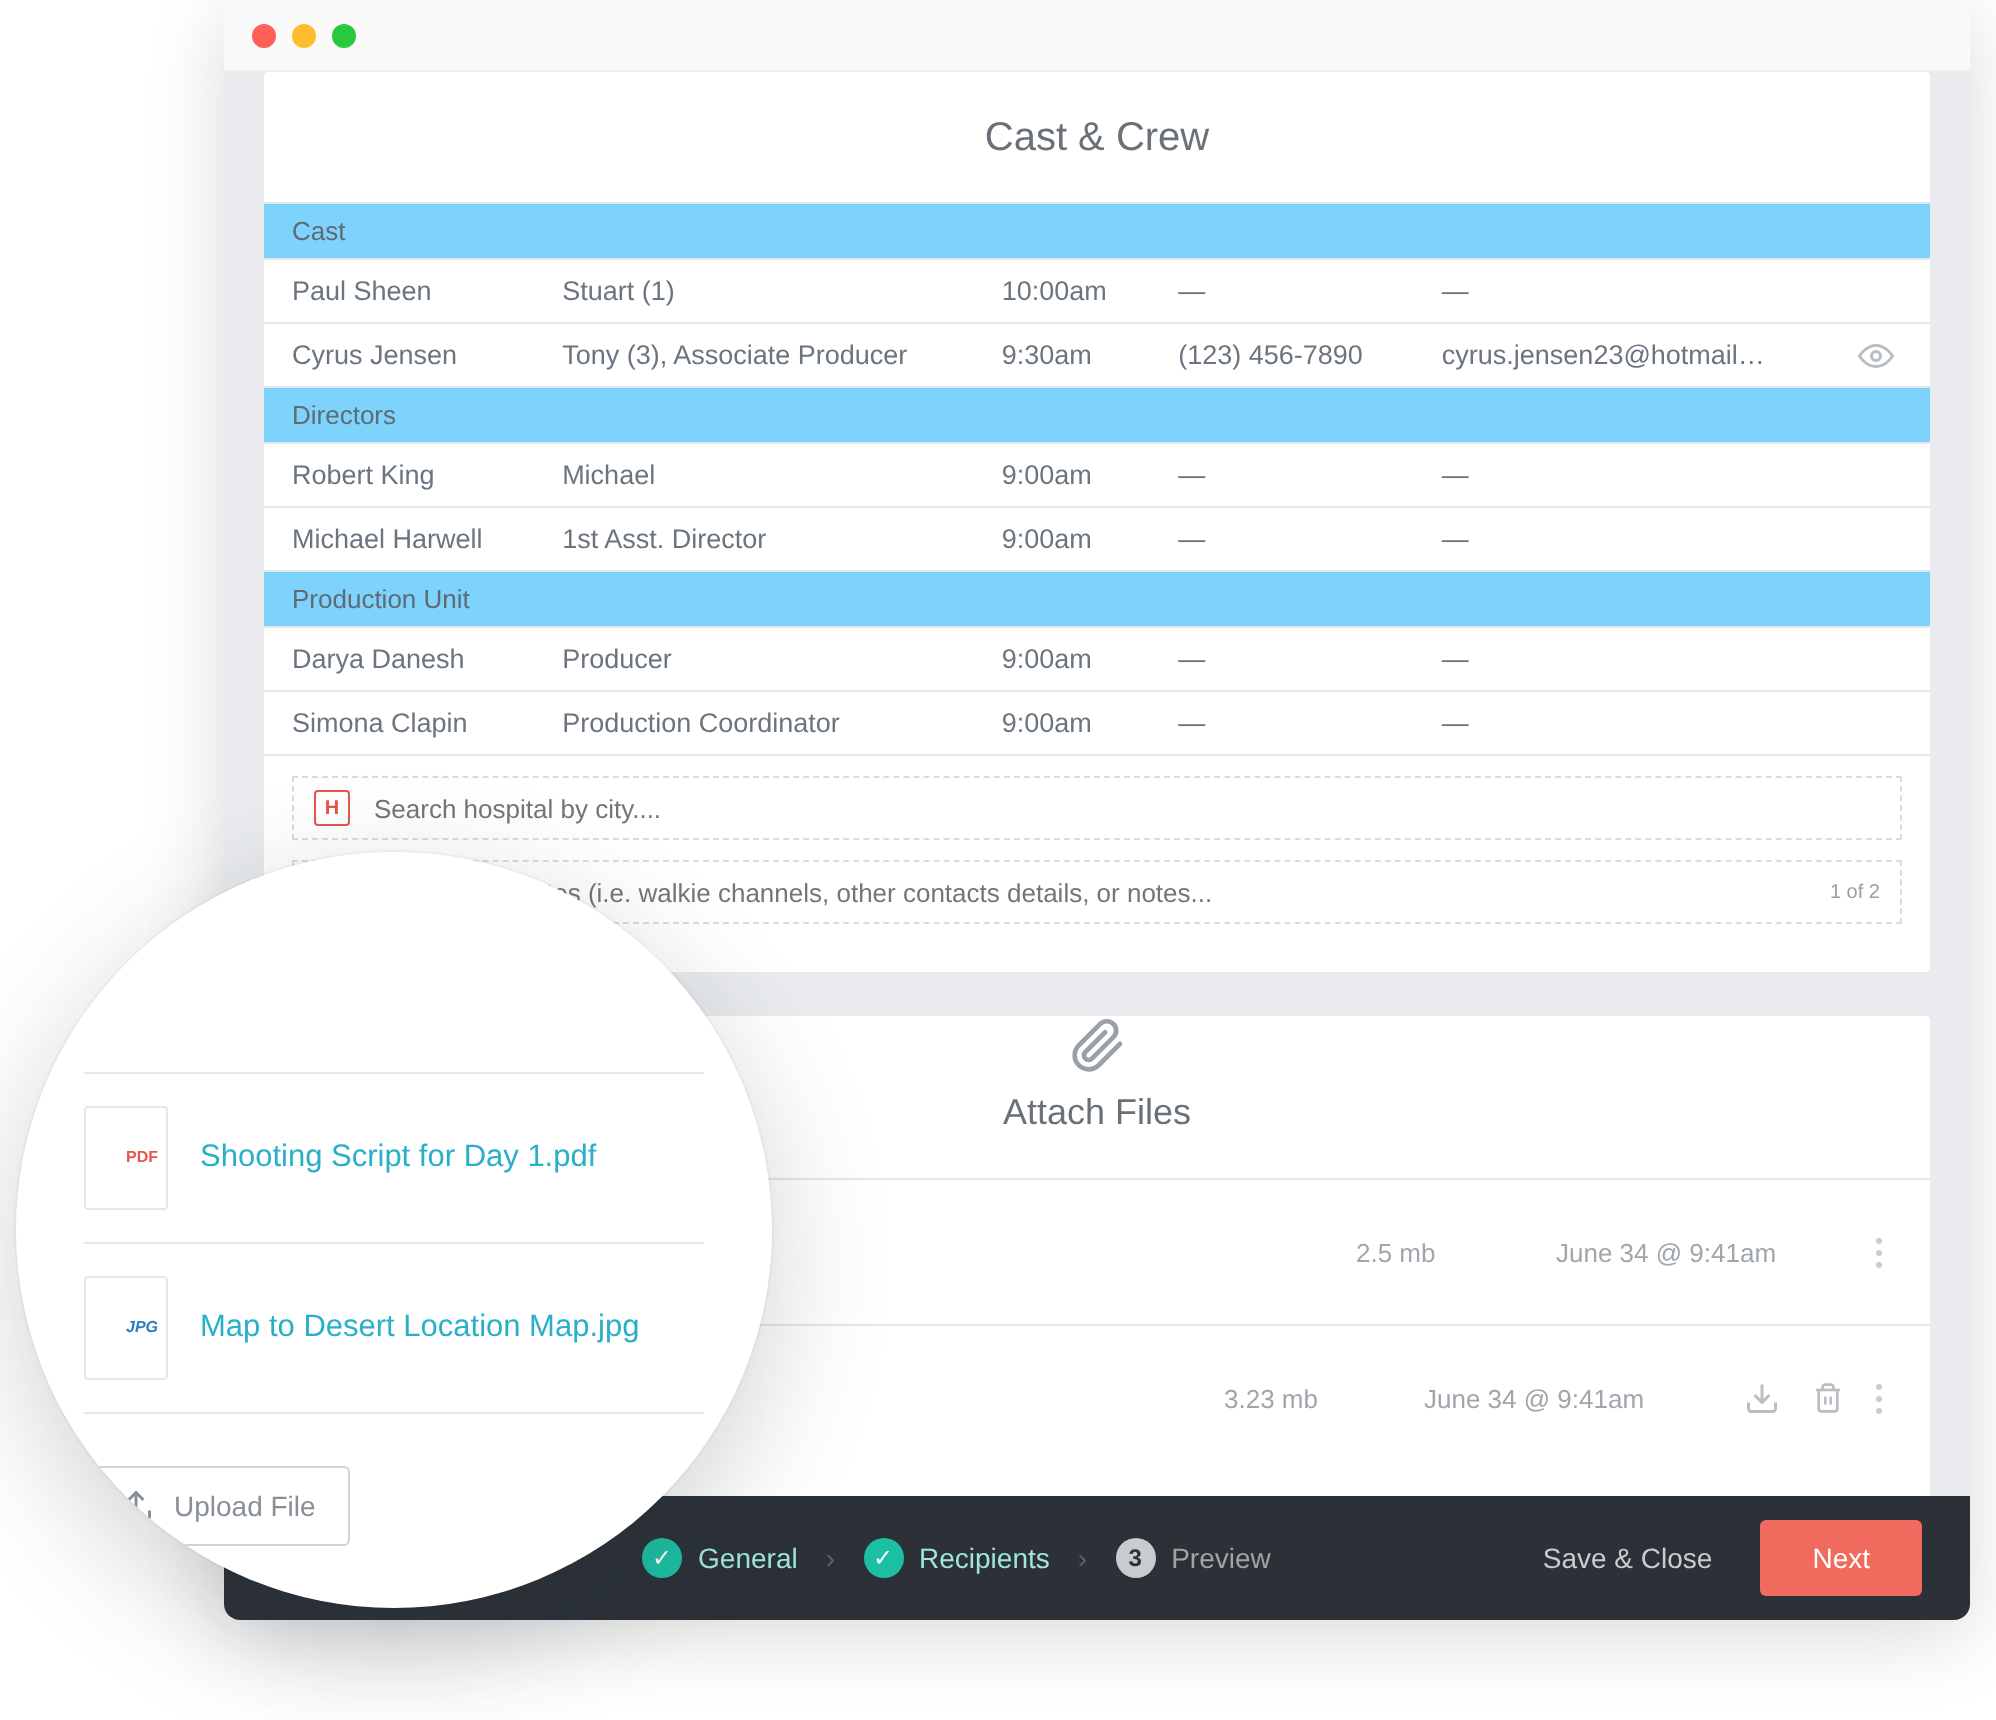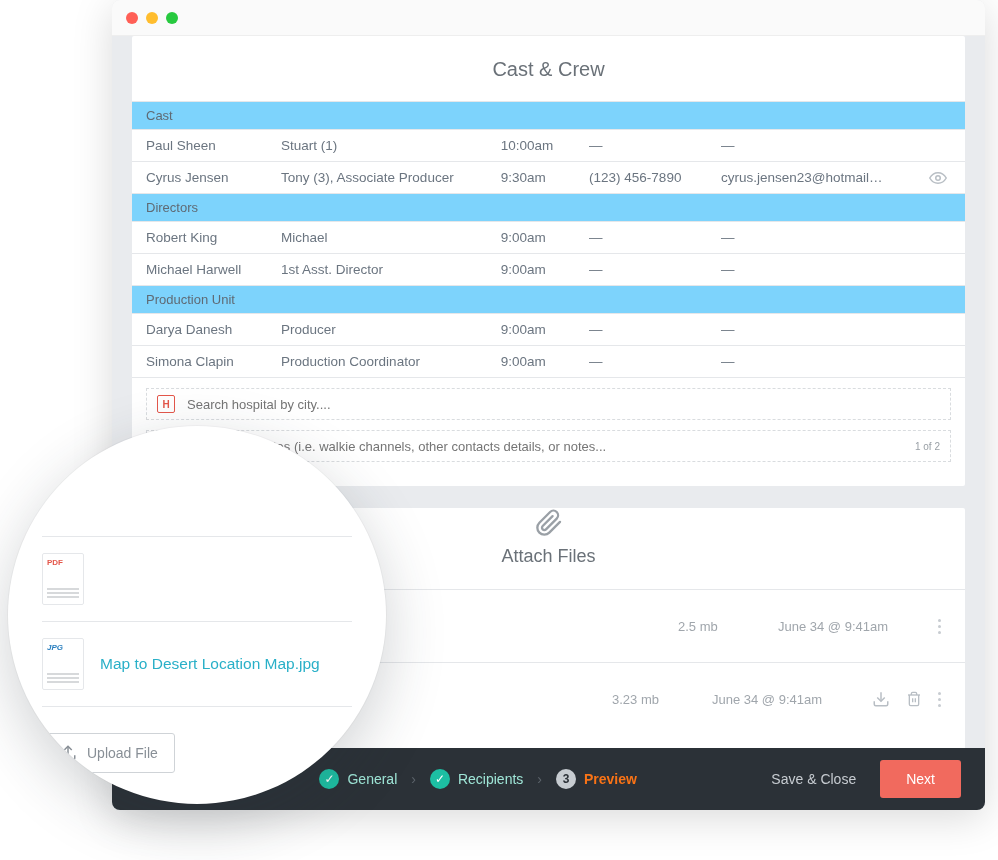--- a/index.html
+++ b/index.html
@@ -118,21 +118,21 @@
   .attach h3 {
     text-align:center;font-weight:400;color:#6a7178;font-size:18px;margin:0 0 22px;
   }
   .file-row {
     display:flex;align-items:center;padding:14px 24px;
     border-top:1px solid var(--border);
   }
   .file-row:last-of-type{border-bottom:1px solid var(--border);}
   .file-thumb {
     width:36px;height:44px;border:1px solid var(--border);border-radius:2px;
-    display:flex;flex-direction:column;justify-content:space-between;padding:4px;margin-right:16px;
+    display:flex;flex-direction:column;justify-content:space-between;padding:20px;margin-right:16px;
     flex:none;
   }
   .file-thumb .tag{font-size:8px;font-weight:700;}
   .file-thumb .tag.pdf{color:#e4574b;}
   .file-thumb .tag.jpg{color:#2a7fbf;font-style:italic;}
   .file-thumb .lines div{height:2px;background:#d7d9db;margin:2px 0;}
   .file-name{ flex:1;color:var(--blue-link); font-size:14px; overflow:hidden; text-overflow:ellipsis; white-space:nowrap;}
   .file-size{ width:100px;color:#a0a6ac;font-size:13px; }
   .file-date{ width:160px;color:#a0a6ac;font-size:13px; }
   .file-actions{ display:flex;gap:16px;color:#b8bec4; align-items:center;}
@@ -155,21 +155,21 @@
   .back{cursor:pointer;}
   .steps{display:flex;align-items:center;gap:14px;}
   .step{display:flex;align-items:center;gap:8px;}
   .step .circle{
     width:20px;height:20px;border-radius:50%;display:flex;align-items:center;justify-content:center;
     font-size:12px;color:#fff;flex:none;
   }
   .step .circle.done{background:var(--teal);}
   .step .circle.current{background:#c7ccd1;color:#2b3137;font-weight:600;}
   .step.done .label{color:#9fe6d7;}
-  .step.current .label{color:#f97316;font-weight:bold;}
+  .step.current .label{color:#a3a3a3;}
   .chev{color:#5c646b;}
   .right-actions{display:flex;align-items:center;gap:24px;}
   .save-close{color:#c7ccd1;cursor:pointer;}
   .next-btn{
     background:var(--orange);color:#fff;border:none;padding:11px 26px;border-radius:3px;
     font-size:14px;cursor:pointer;
   }
 
   
   .magnifier{
@@ -392,20 +392,21 @@
   <div class="inner">
     <div class="mag-row">
       <div class="file-thumb">
         <span class="tag pdf">PDF</span>
         <div class="lines">
             <div></div>
             <div></div>
             <div></div>
           </div>
       </div>
+      <div class="file-name">Shooting Script for Day 1.pdf</div>
     </div>
     <div class="mag-row">
       <div class="file-thumb">
         <span class="tag jpg">JPG</span>
         <div class="lines">
             <div></div>
             <div></div>
             <div></div>
           </div>
       </div>

